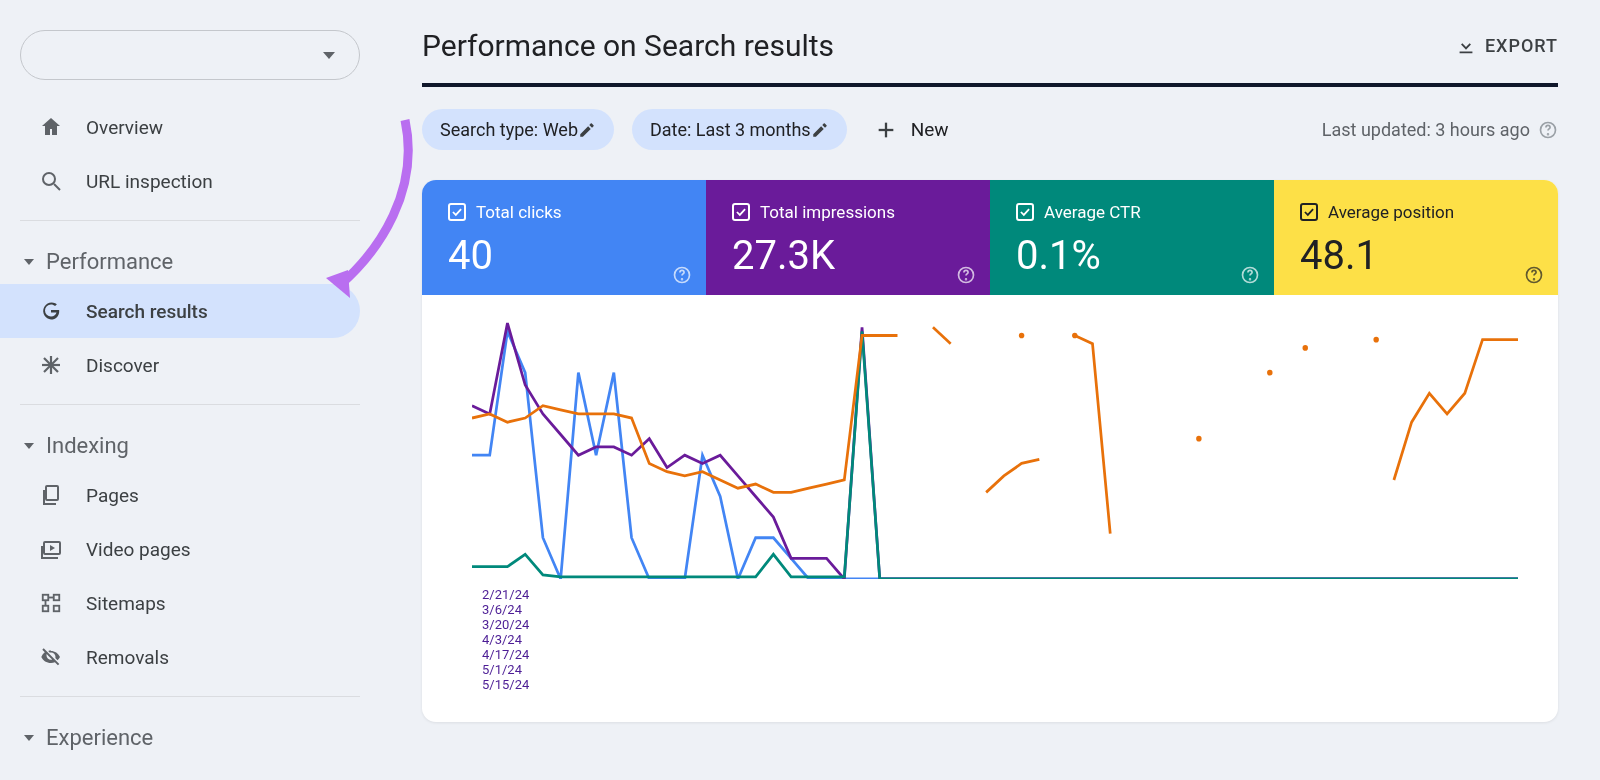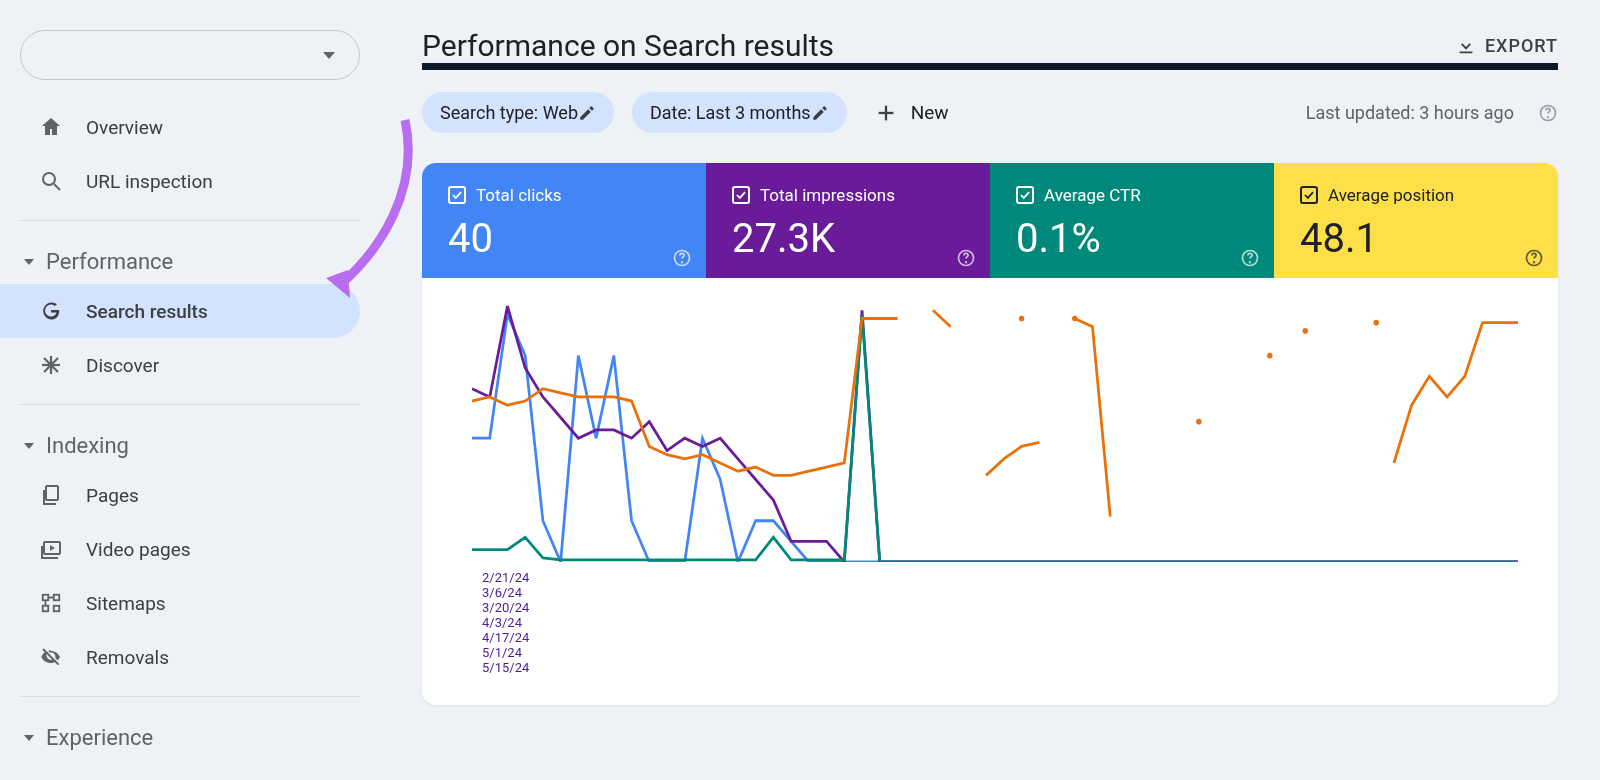--- a/index.html
+++ b/index.html
@@ -8,28 +8,28 @@
 .sidebar { width: 380px; padding: 20px 0 0 0; }
 .property-selector { margin: 10px 20px 20px 20px; height: 50px; border: 1px solid #c4c7cc; border-radius: 28px; background: #fff0; display: flex; align-items: center; justify-content: flex-end; padding: 0 24px; cursor: pointer; }
 .property-selector .tri { border-left: 6px solid transparent; border-right: 6px solid transparent; border-top: 7px solid #5f6368; }
 .nav-item { display: flex; align-items: center; gap: 22px; padding: 14px 24px 14px 38px; color: #3c4043; font-size: 19px; cursor: pointer; border-radius: 0 28px 28px 0; margin-right: 20px; }
 .nav-item.active { background: #d3e2fd; font-weight: 500; }
 .nav-section { display: flex; align-items: center; gap: 12px; padding: 16px 24px 10px 24px; color: #5f6368; font-size: 22px; cursor: pointer; }
 .nav-section .tri { border-left: 5px solid transparent; border-right: 5px solid transparent; border-top: 6px solid #5f6368; }
 .divider { height: 1px; background: #dadce0; margin: 12px 20px; }
 .icon { width: 26px; height: 26px; display: inline-flex; align-items: center; justify-content: center; flex: none; }
 .main { flex: 1; padding: 28px 42px 0 42px; position: relative; }
-.page-header { display: flex; align-items: center; justify-content: space-between; border-bottom: 7px solid #0f172a; }
+.page-header { display: flex; align-items: center; justify-content: space-between; border-bottom: 4px solid #0f172a; padding-bottom: 20px; }
 .page-title { font-size: 30px; color: #202124; font-weight: 400; }
 .export-btn { display: flex; align-items: center; gap: 8px; font-size: 18px; letter-spacing: 1px; font-weight: 500; color: #3c4043; cursor: pointer; }
 .filter-row { display: flex; align-items: center; gap: 18px; padding: 22px 0 30px 0; }
 .chip { background: #d3e2fd; border-radius: 22px; padding: 10px 18px; display: flex; align-items: center; font-size: 18px; color: #202124; cursor: pointer; }
 .chip .pen { width: 18px; height: 18px; }
 .new-btn { display: flex; align-items: center; gap: 14px; font-size: 19px; color: #202124; cursor: pointer; padding: 0 10px; }
-.last-updated { margin-left: auto; color: #5f6368; font-size: 18px; display: flex; align-items: center; gap: 24px; }
+.last-updated { margin-left: auto; color: #5f6368; font-size: 18px; display: flex; align-items: center; gap: 8px; }
 .card { background: #fff; border-radius: 14px; overflow: hidden; box-shadow: 0 1px 3px rgba(0,0,0,0.08); }
 .metrics { display: flex; }
 .metric { flex: 1; color: #fff; padding: 22px 22px 16px 26px; position: relative; cursor: pointer; }
 .metric .label-row { display: flex; align-items: center; gap: 10px; font-size: 17px; margin-bottom: 10px; text-align: right; }
 .metric .check { width: 18px; height: 18px; border: 2px solid #fff; border-radius: 3px; display: inline-flex; align-items: center; justify-content: center; }
 .metric .check svg { width: 14px; height: 14px; }
 .metric .value { font-size: 40px; font-weight: 400; }
 .metric .help { position: absolute; right: 14px; bottom: 10px; opacity: 0.7; width: 20px; height: 20px; }
 .m0 { background: #4285f4; }
 .m1 { background: #6a1b9a; }

